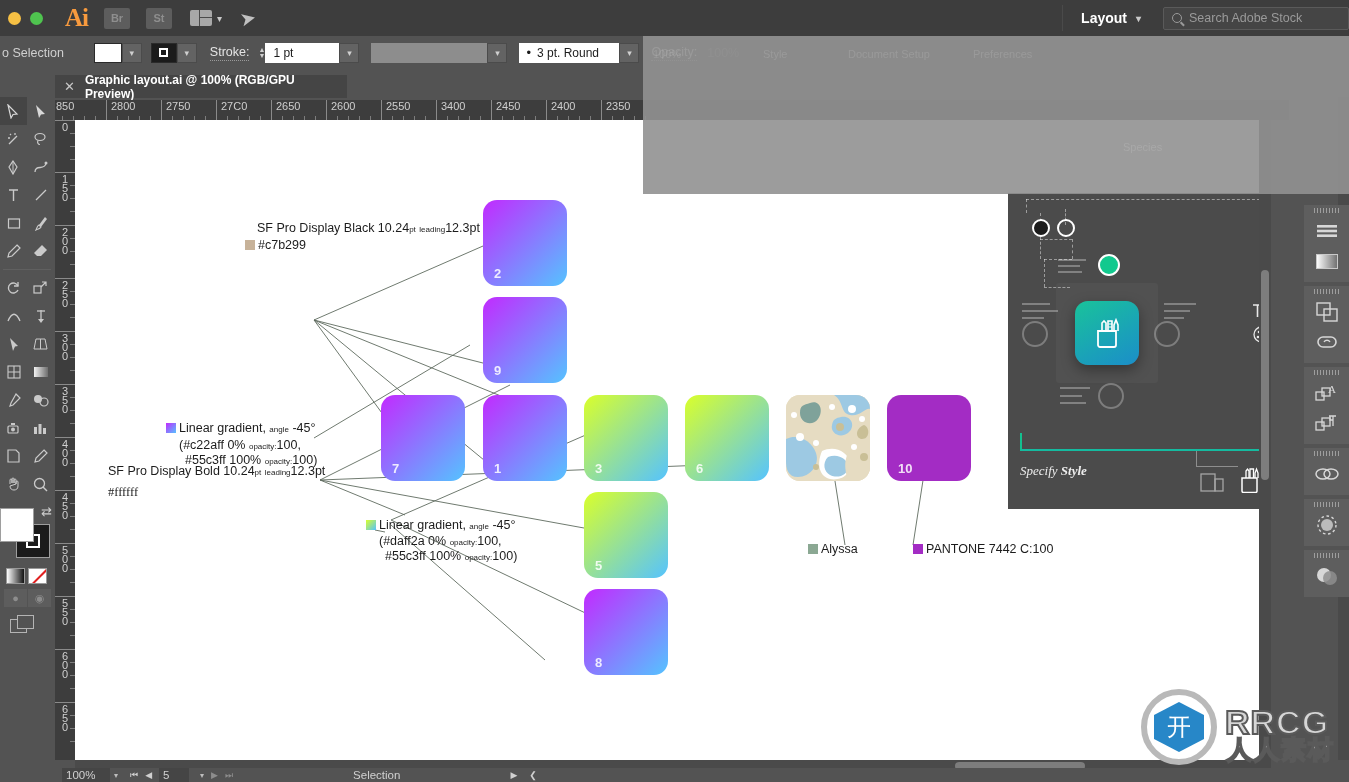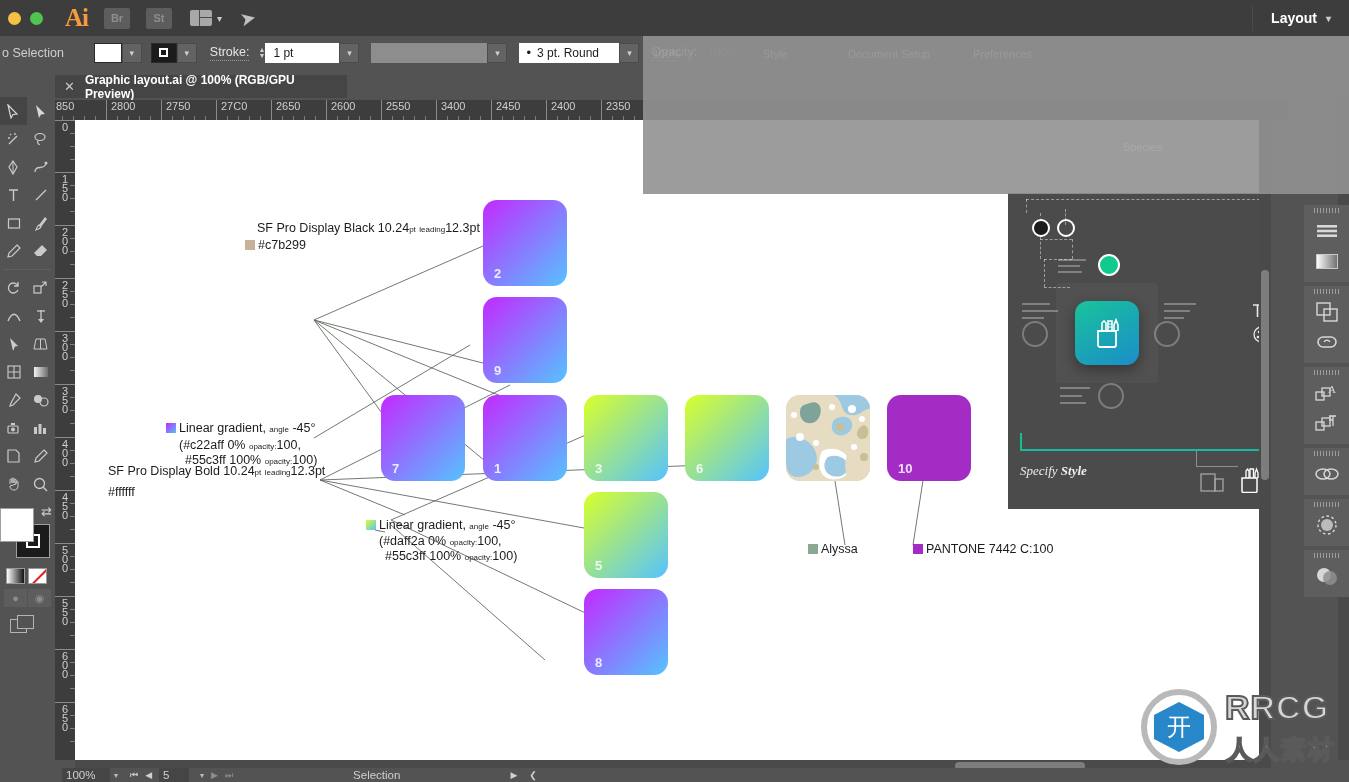--- a/index.html
+++ b/index.html
@@ -344,21 +344,21 @@
   .wm-hex {
     position: absolute; left: 13px; top: 15px; width: 50px; height: 50px;
     background: #2787c8;
     clip-path: polygon(50% 0%, 100% 26%, 100% 74%, 50% 100%, 0% 74%, 0% 26%);
   }
   .wm-hex::after {
     content: "开"; position: absolute; left: 0; right: 0; top: 9px; text-align: center;
     color: #ffffff; font-size: 24px; font-family: "DejaVu Sans", sans-serif;
   }
   .wm-rrcg {
-    position: absolute; left: 84px; top: 1px; font-size: 34px; font-weight: bold;
+    position: absolute; left: 84px; top: 16px; font-size: 34px; font-weight: bold;
     color: #d6d6d6; -webkit-text-stroke: 2px #5a5a5a; letter-spacing: 1px;
     font-family: "Liberation Sans", sans-serif;
   }
   .wm-cn {
     position: absolute; left: 86px; top: 46px; font-size: 25px; font-weight: bold;
     color: #d6d6d6; -webkit-text-stroke: 2px #5a5a5a; letter-spacing: 2px;
     font-family: "DejaVu Sans", sans-serif;
   }
 </style>
 </head>
@@ -377,20 +377,24 @@
     <div class="arrange-btn">
       <div class="arrange-ico"></div>
       <span class="chev">▾</span>
     </div>
     <div class="rocket">➤</div>
 
     <div class="tb-right">
       <div class="layout-menu">
         <span>Layout</span>
         <span class="chev">▾</span>
+      </div>
+      <div class="stock-search">
+        <span class="mag"></span>
+        <span>Search Adobe Stock</span>
       </div>
     </div>
   </div>
 
   <div class="controlbar">
     <span class="nosel">o Selection</span>
     <div class="swatch-box"></div>
     <div class="mini-drop">▾</div>
     <div class="stroke-swatch">
         <i></i>
@@ -853,21 +857,21 @@
     </div>
     <div class="anno" style="left:110px;top:333px;">
       <span>#55c3ff  100%</span>
       <span class="sm">opacity:</span><span>100)</span>
     </div>
 
     <div class="anno" style="left:33px;top:344px;">
       <span>SF Pro Display Bold 10.24</span><span class="sm">pt</span>
       <span class="sm">leading</span><span>12.3pt</span>
     </div>
-    <div class="anno" style="left:33px;top:365px;">
+    <div class="anno" style="left:33px;top:365px;font-family:Liberation Serif, serif;">
       <span>#ffffff</span>
     </div>
 
     <div class="anno" style="left:291px;top:398px;">
       <span class="chip" style="background:linear-gradient(135deg,#daff2a,#55c3ff)"></span><span>Linear gradient,</span>
       <span class="sm">angle</span>
       <span>-45°</span>
     </div>
     <div class="anno" style="left:304px;top:414px;">
       <span>(#daff2a  0%</span>

